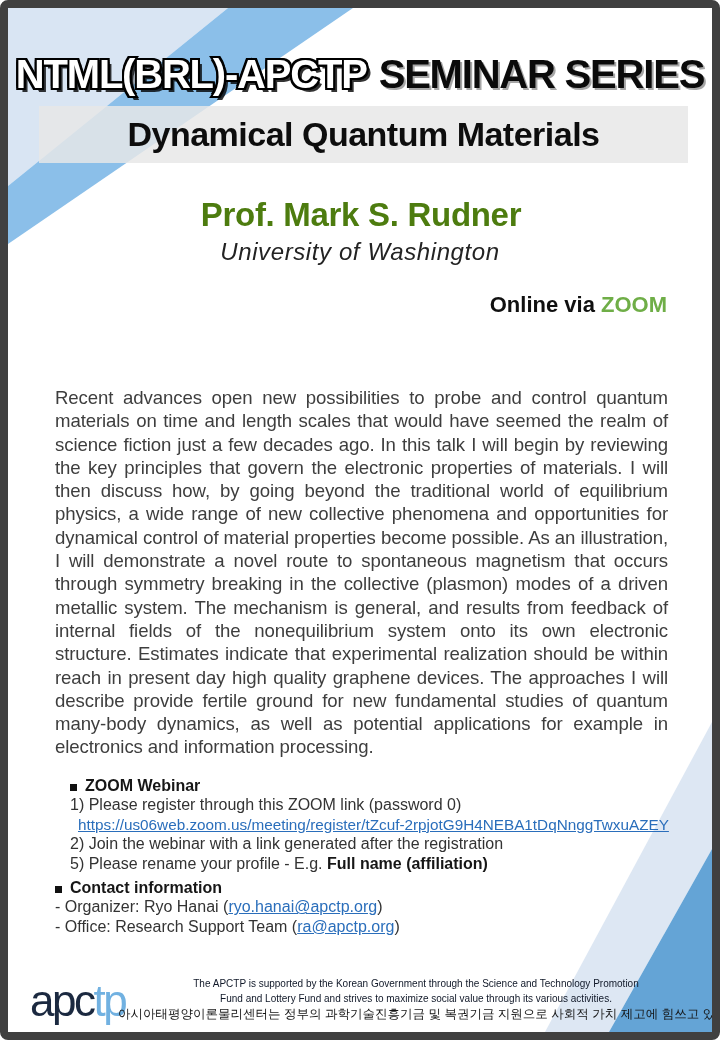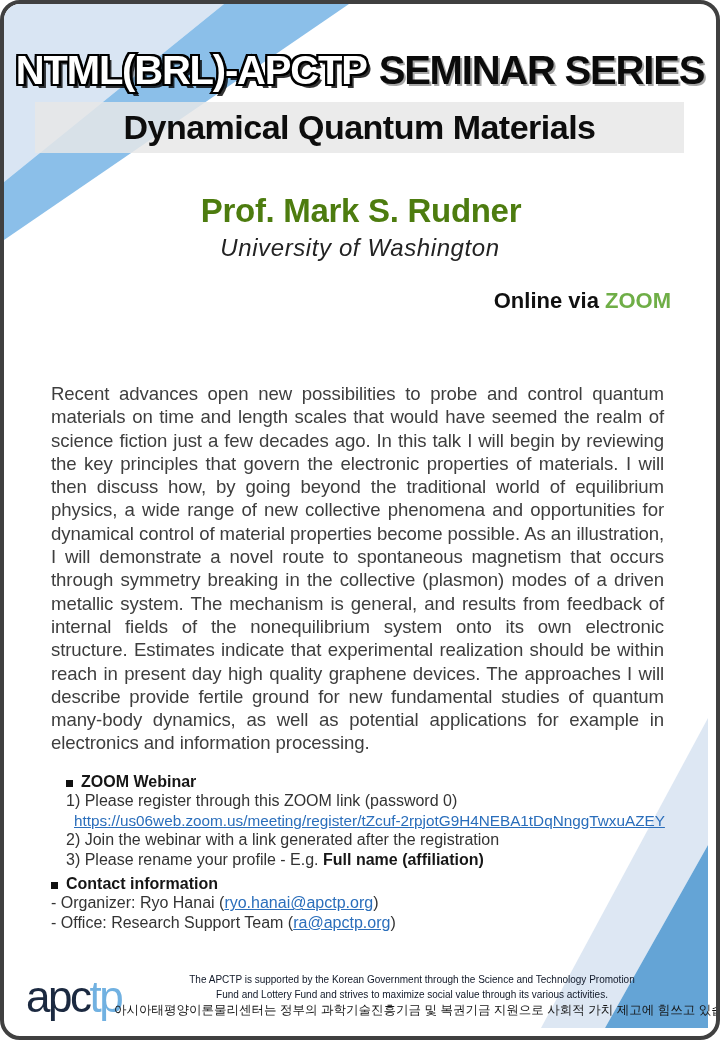--- a/index.html
+++ b/index.html
@@ -9,41 +9,41 @@
     --stripe-blue:#8bbfe9;
     --corner-pale:#dde7f3;
     --corner-blue:#64a4d6;
     --logo-navy:#1b2940;
     --logo-blue:#71b1e1;
   }
   html,body{margin:0;padding:0;background:#fff;}
   body{width:720px;height:1040px;font-family:"Liberation Sans",sans-serif;}
   .poster{
     position:relative;width:720px;height:1040px;box-sizing:border-box;
-    border:4px solid #404040;border-radius:20px;background:#fff;overflow:hidden;
+    border:8px solid #404040;border-radius:8px;background:#fff;overflow:hidden;
   }
   .decor{position:absolute;left:0;top:0;z-index:0;}
   
   .series-title{
     position:absolute;top:44px;left:0;right:0;z-index:2;text-align:center;
     font-size:40px;font-weight:800;letter-spacing:-1.2px;white-space:nowrap;color:#0b0b0b;
   }
   .series-outline{
     color:#fff;
     -webkit-text-stroke:4px #000;
     paint-order:stroke fill;
     text-shadow:
       2px 0 #000,-2px 0 #000,0 2px #000,0 -2px #000,
       2px 2px #000,-2px 2px #000,2px -2px #000,-2px -2px #000,
       4px 4px 0 rgba(0,0,0,.8);
   }
   .series-solid{color:#0b0b0b;margin-left:12px;text-shadow:2px 2px 0 rgba(0,0,0,.35);}
   
   .title-band{
-    position:absolute;left:31px;top:98px;width:649px;height:51px;z-index:1;
+    position:absolute;left:31px;top:98px;width:649px;height:57px;z-index:1;
     background:rgba(231,231,231,.84);
     display:flex;align-items:center;justify-content:center;
     font-size:34px;font-weight:800;letter-spacing:-.5px;color:#0d0d0d;
   }
   
   .speaker{position:absolute;top:188px;left:1px;width:100%;z-index:2;text-align:center;
     font-size:33px;font-weight:800;color:#4d7c0f;letter-spacing:-.3px;}
   .affiliation{position:absolute;top:230px;left:0;width:100%;z-index:2;text-align:center;
     font-size:24px;font-style:italic;color:#232323;letter-spacing:.6px;}
   
@@ -100,21 +100,21 @@
     <div><span>Online via </span><span class="zoom-green">ZOOM</span></div>
   </div>
 
   <div class="abstract">Recent advances open new possibilities to probe and control quantum materials on time and length scales that would have seemed the realm of science fiction just a few decades ago. In this talk I will begin by reviewing the key principles that govern the electronic properties of materials. I will then discuss how, by going beyond the traditional world of equilibrium physics, a wide range of new collective phenomena and opportunities for dynamical control of material properties become possible. As an illustration, I will demonstrate a novel route to spontaneous magnetism that occurs through symmetry breaking in the collective (plasmon) modes of a driven metallic system. The mechanism is general, and results from feedback of internal fields of the nonequilibrium system onto its own electronic structure. Estimates indicate that experimental realization should be within reach in present day high quality graphene devices. The approaches I will describe provide fertile ground for new fundamental studies of quantum many-body dynamics, as well as potential applications for example in electronics and information processing.</div>
 
   <div class="info webinar">
     <div><span class="bullet"></span><span class="head zoom-green">ZOOM</span><span class="head"> Webinar</span></div>
     <div>1) Please register through this ZOOM link (password 0)</div>
     <div class="url-line"><span class="link">https://us06web.zoom.us/meeting/register/tZcuf-2rpjotG9H4NEBA1tDqNnggTwxuAZEY</span></div>
     <div>2) Join the webinar with a link generated after the registration</div>
-    <div><span>3) Please rename your profile - E.g. </span><span class="bold">Full name (affiliation)</span></div>
+    <div><span>5) Please rename your profile - E.g. </span><span class="bold">Full name (affiliation)</span></div>
   </div>
 
   <div class="info contact">
     <div><span class="bullet"></span><span class="head">Contact information</span></div>
     <div><span>- Organizer: Ryo Hanai (</span><span class="link">ryo.hanai@apctp.org</span><span>)</span></div>
     <div><span>- Office: Research Support Team (</span><span class="link">ra@apctp.org</span><span>)</span></div>
   </div>
 
   <div class="logo"><span class="logo-dark">apc</span><span class="logo-light">tp</span></div>
 

